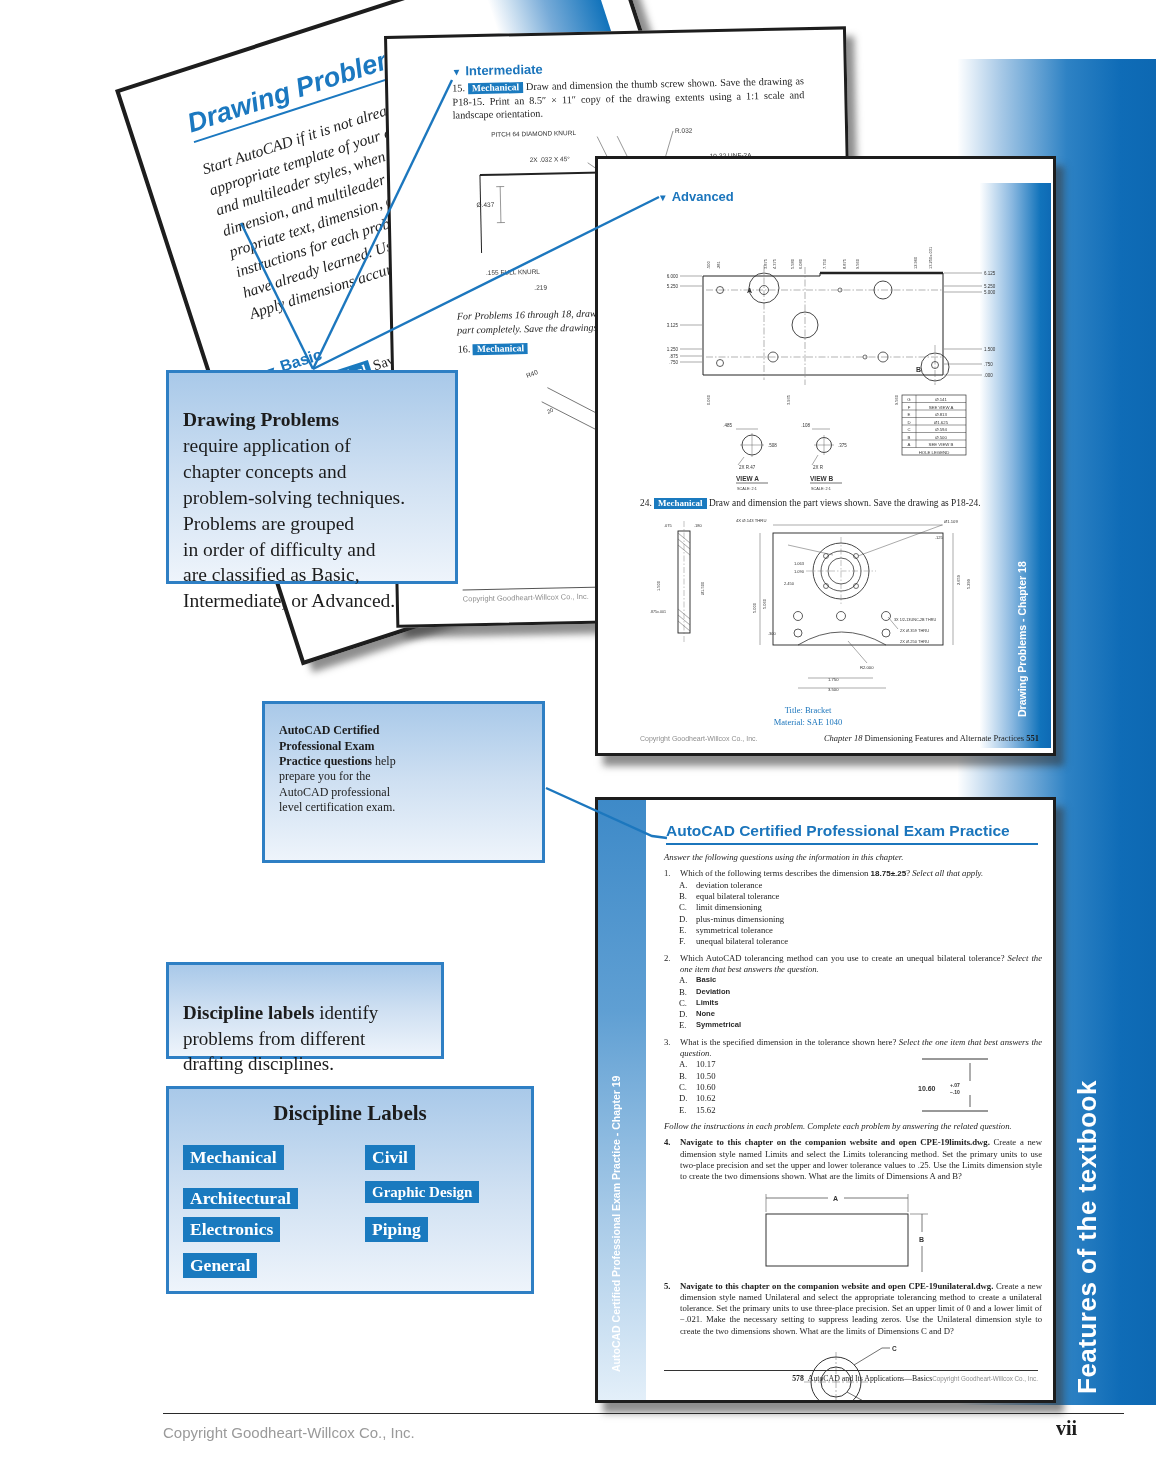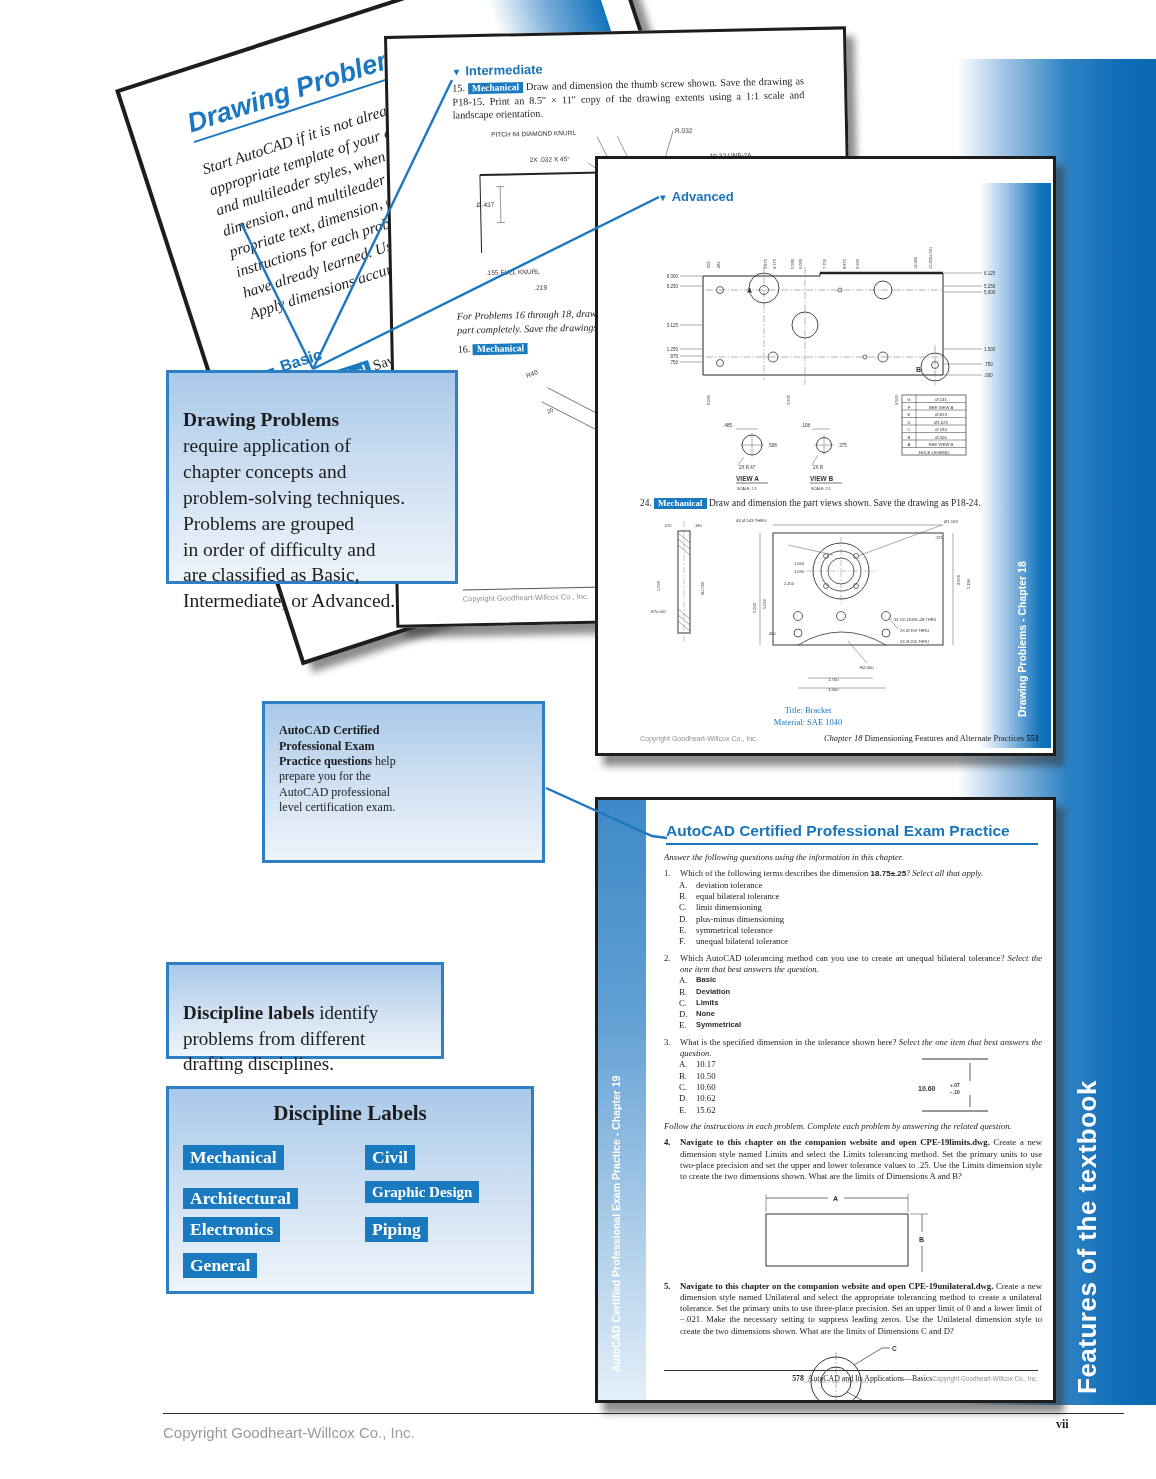--- a/index.html
+++ b/index.html
@@ -534,15 +534,15 @@
 
   <svg class="abs" style="left:0;top:0;pointer-events:none;" width="1156" height="1479" viewBox="0 0 1156 1479">
     <line x1="313" y1="369" x2="241" y2="223" stroke="#1c77be" stroke-width="2.4"></line>
     <line x1="313" y1="369" x2="452" y2="80" stroke="#1c77be" stroke-width="2.4"></line>
     <line x1="313" y1="369" x2="659" y2="197" stroke="#1c77be" stroke-width="2.4"></line>
     <polyline points="546,788 652,836 667,838" fill="none" stroke="#1c77be" stroke-width="2.4"></polyline>
   </svg>
 
   <div class="abs" style="left:163px;top:1413px;width:961px;border-top:1.6px solid #2a2a2a;"></div>
   <div class="abs gray sans" style="left:163px;top:1424px;font-size:15px;color:#9a9a9a;">Copyright Goodheart-Willcox Co., Inc.</div>
-  <div class="abs" style="left:1056px;top:1417px;font-size:12px;font-weight:bold;">vii</div>
+  <div class="abs" style="left:1056px;top:1417px;font-size:20px;font-weight:bold;">vii</div>
 
 </div>
 
 </body></html>

